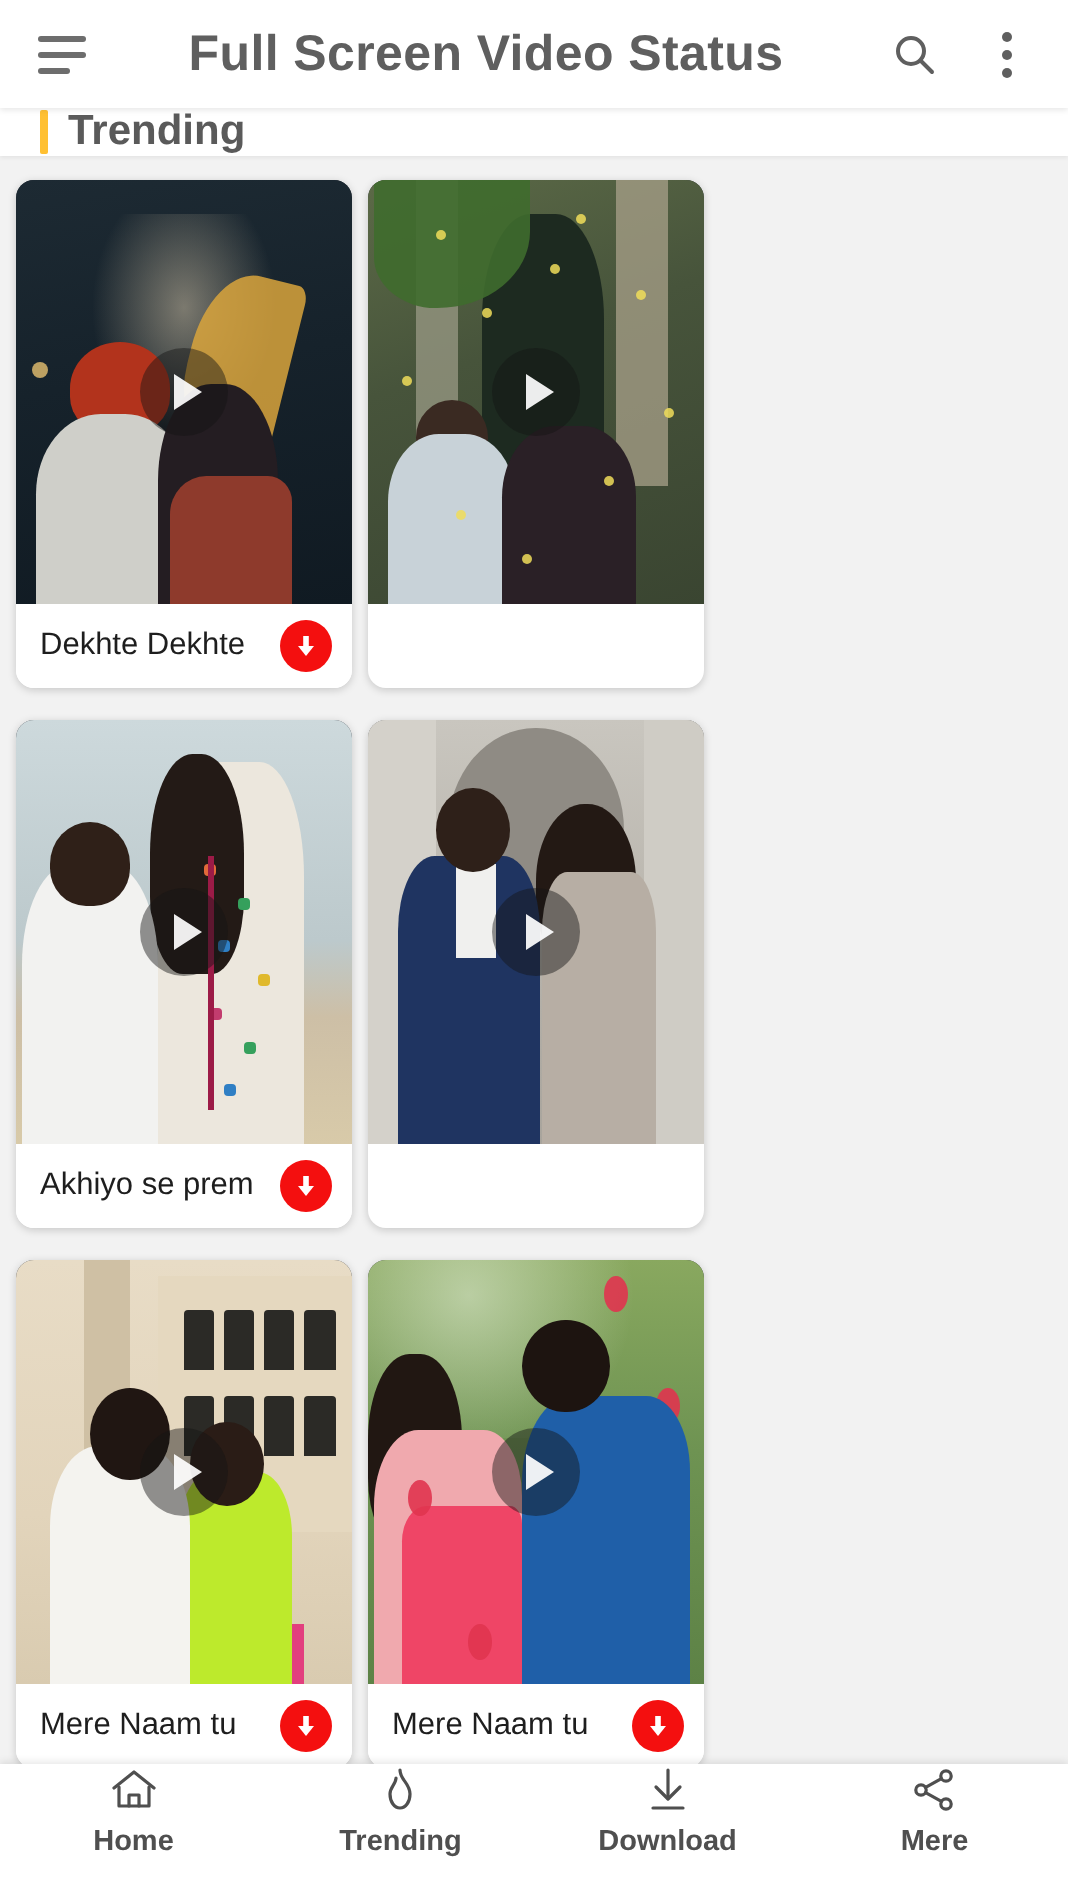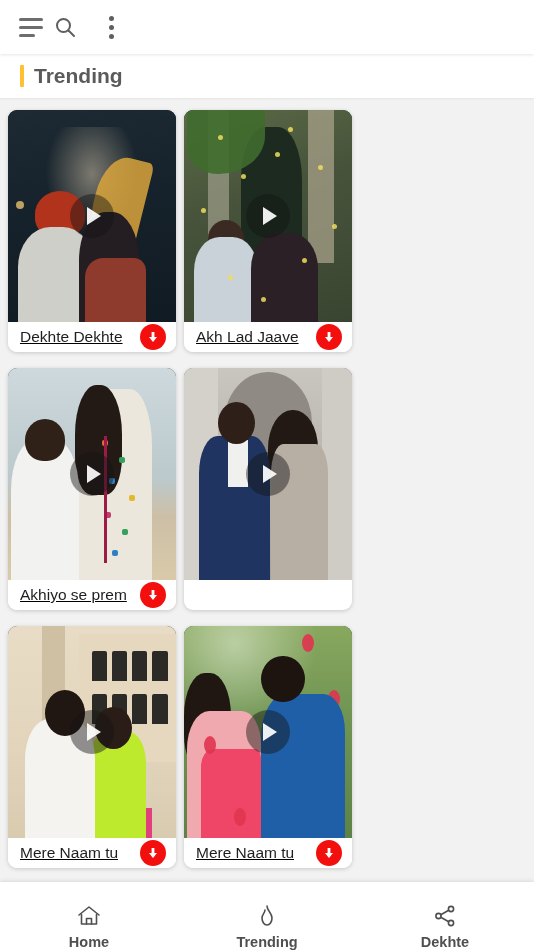--- a/index.html
+++ b/index.html
@@ -91,43 +91,42 @@
   }
   .play::after {
     content: ""; display: block;
     width: 0; height: 0;
     border-left: 14px solid rgba(255,255,255,0.92);
     border-top: 9px solid transparent;
     border-bottom: 9px solid transparent;
     margin-left: 4px;
   }
   .card-foot {
-    height: 30px;
+    height: 42px;
     display: flex; align-items: center; justify-content: space-between;
     padding: 0 10px 0 12px;
     background: #ffffff;
-    text-decoration: underline;
   }
   .card-title {
     font-size: 15.5px; color: #1e1e1e; font-weight: 500;
     white-space: nowrap; overflow: hidden; text-overflow: ellipsis;
   }
   .dl {
     width: 26px; height: 26px; min-width: 26px; border-radius: 50%;
     background: #f40f0f;
     display: flex; align-items: center; justify-content: center;
     cursor: pointer;
   }
   .dl svg { display: block; }
 
   
   .bottomnav {
     height: 68px; min-height: 68px;
     background: #ffffff;
-    display: flex; align-items: flex-end;
+    display: flex; align-items: flex-start;
     box-shadow: 0 -1px 4px rgba(0,0,0,0.10);
   }
   .nav-item {
     flex: 1; display: flex; flex-direction: column;
     align-items: center; justify-content: center; gap: 5px;
     cursor: pointer;
   }
   .nav-label { font-size: 14.5px; color: #4f4f4f; font-weight: bold; }
   .nav-icon { height: 26px; display: flex; align-items: center; justify-content: center; }
 
@@ -202,20 +201,21 @@
 <body>
 
 <div id="app">
 
   <div class="appbar">
     <div class="hamburger">
       <i></i>
         <i></i>
         <i></i>
     </div>
+    <div class="appbar-title">Full Screen Video Status</div>
     <div class="appbar-actions">
       <div class="icon-btn">
         <svg width="24" height="24" viewBox="0 0 24 24" fill="none" stroke="#5f5f5f" stroke-width="2" stroke-linecap="round">
           <circle cx="10.5" cy="10.5" r="6.5"></circle>
           <line x1="15.5" y1="15.5" x2="21" y2="21"></line>
         </svg>
       </div>
       <div class="icon-btn">
         <span class="dots">
             <span></span>
@@ -275,29 +275,20 @@
             <span class="l bok" style="left:34%;top:30%"></span>
             <span class="l bok" style="left:10%;top:46%"></span>
             <span class="l bok" style="left:88%;top:54%"></span>
             <span class="l bok" style="left:54%;top:20%"></span>
             <span class="l bok" style="left:70%;top:70%"></span>
             <span class="l bok" style="left:26%;top:78%"></span>
             <span class="l bok" style="left:46%;top:88%"></span>
           </div>
           <div class="play"></div>
         </div>
-        <div class="card-foot">
-          <span class="card-title">Akh Lad Jaave</span>
-          <span class="dl">
-            <svg width="14" height="14" viewBox="0 0 14 14" fill="#fff">
-              <rect x="5.6" y="2" width="2.8" height="6"></rect>
-              <polygon points="3,7 11,7 7,12"></polygon>
-            </svg>
-          </span>
-        </div>
       </div>
 
       <div class="card">
         <div class="thumb">
           <div class="ph sc3">
             <span class="l wom"></span>
               <span class="l hair"></span>
             <span class="l man"></span>
               <span class="l mhead"></span>
             <span class="f" style="left:56%;top:34%;background:#e26a3a"></span>
@@ -417,28 +408,38 @@
 
     <div class="nav-item">
       <span class="nav-icon">
         <svg width="22" height="24" viewBox="0 0 22 24" fill="none" stroke="#4f4f4f" stroke-width="1.6" stroke-linejoin="round" stroke-linecap="round">
           <path d="M11 2 C11 7 16 8.5 16 14 C16 18 13.8 21 11 21 C8.2 21 6 18 6 14 C6 10.5 9 9 9 6"></path>
         </svg>
       </span>
       <span class="nav-label">Trending</span>
     </div>
 
+    <div class="nav-item">
+      <span class="nav-icon">
+        <svg width="24" height="24" viewBox="0 0 24 24" fill="none" stroke="#4f4f4f" stroke-width="1.6" stroke-linecap="round" stroke-linejoin="round">
+          <line x1="12" y1="2" x2="12" y2="16"></line>
+          <polyline points="6,10.5 12,16.5 18,10.5"></polyline>
+          <line x1="4.5" y1="21" x2="19.5" y2="21"></line>
+        </svg>
+      </span>
+      <span class="nav-label">Download</span>
+    </div>
 
     <div class="nav-item">
       <span class="nav-icon">
         <svg width="24" height="24" viewBox="0 0 24 24" fill="none" stroke="#4f4f4f" stroke-width="1.6" stroke-linecap="round" stroke-linejoin="round">
           <circle cx="18" cy="5" r="2.6"></circle>
           <circle cx="5.5" cy="12" r="2.6"></circle>
           <circle cx="18" cy="19" r="2.6"></circle>
           <line x1="7.8" y1="10.7" x2="15.7" y2="6.3"></line>
           <line x1="7.8" y1="13.3" x2="15.7" y2="17.7"></line>
         </svg>
       </span>
-      <span class="nav-label">Dekhte</span>
+      <span class="nav-label">Mere</span>
     </div>
 
   </div>
 </div>
 
 </body></html>

